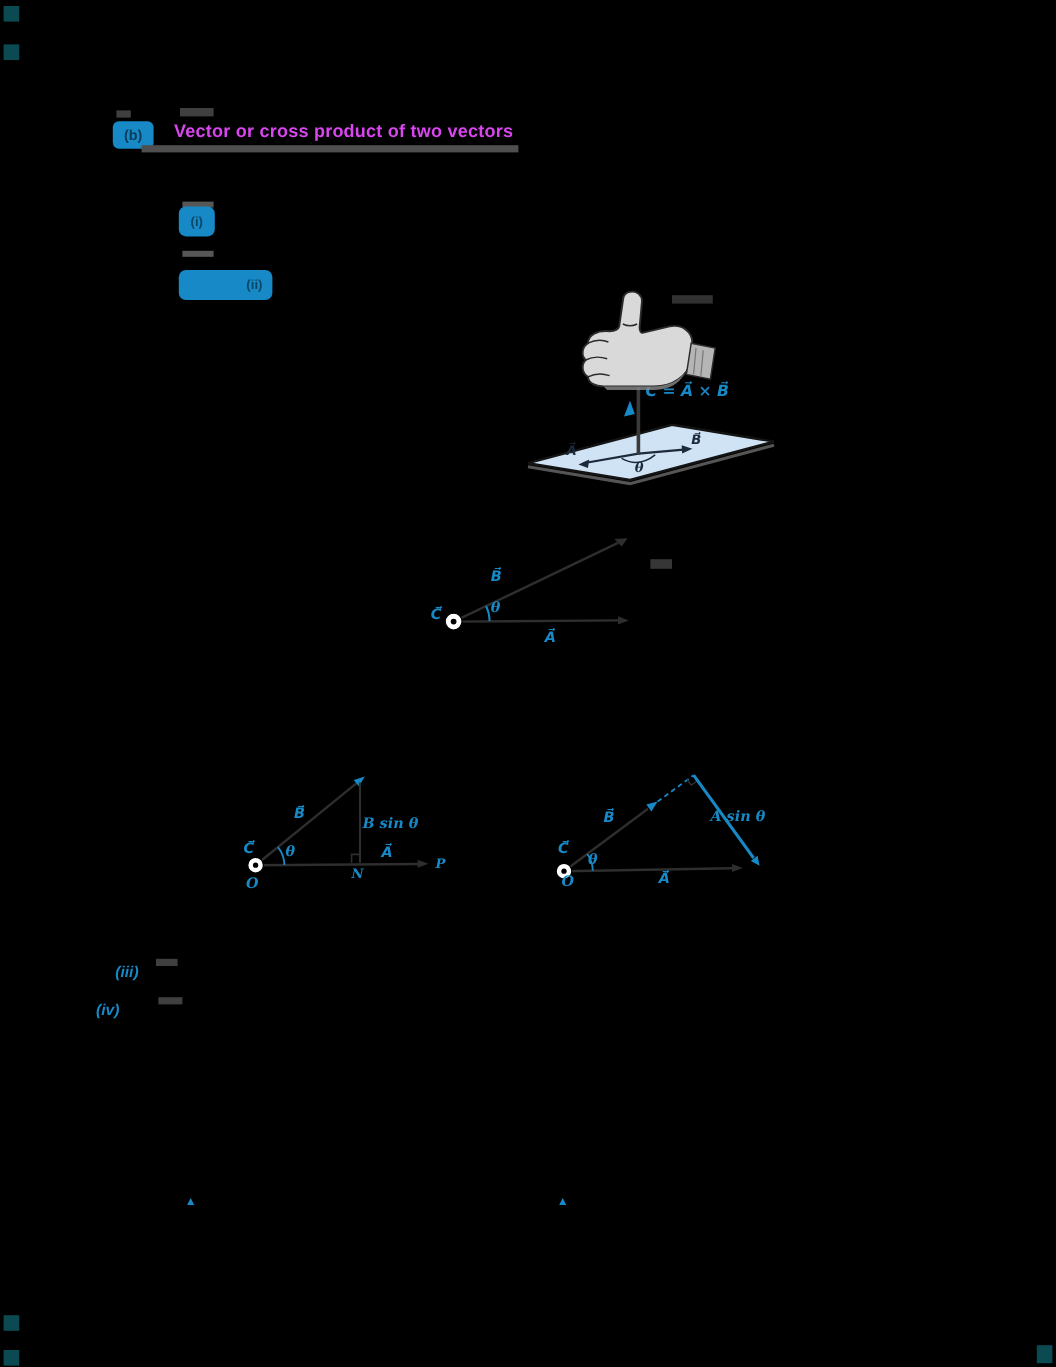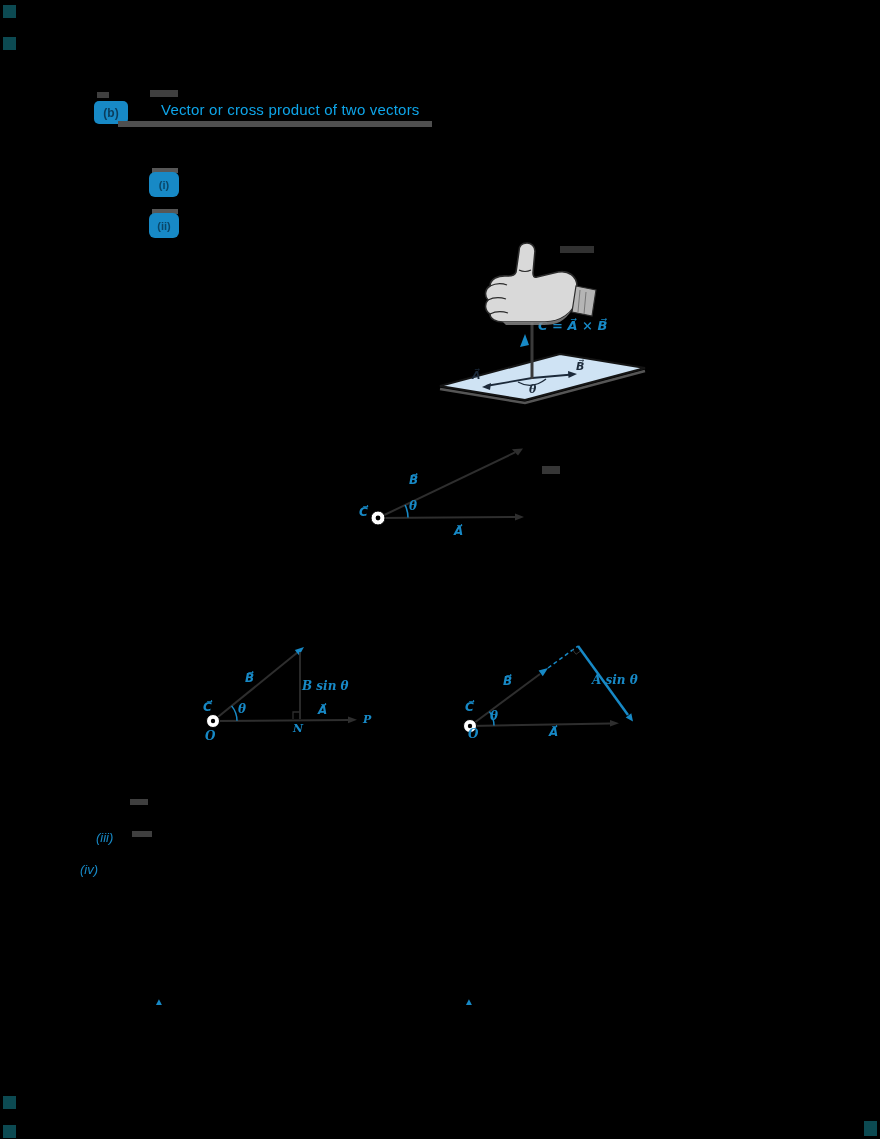--- a/index.html
+++ b/index.html
@@ -3,26 +3,26 @@
 <meta charset="utf-8">
 <style>
   html,body{margin:0;padding:0;background:#000;}
   .page{position:relative;width:880px;height:1139px;background:#000;overflow:hidden;
         font-family:"Liberation Sans",sans-serif;}
   .abs{position:absolute;}
   .corner{position:absolute;width:13px;height:13px;background:#0c4a52;}
   .smudge{position:absolute;background:#4a4a4a;opacity:.85;}
   .heading-badge{position:absolute;left:94px;top:101px;width:34px;height:23px;background:#1789c6;
      border-radius:5px;color:#0b3c5c;font-size:12px;font-weight:bold;display:flex;align-items:center;justify-content:center;}
-  .page-title{position:absolute;left:161px;top:101px;color:#0ea5e9;font-size:15px;font-weight:normal;letter-spacing:.2px;}
+  .page-title{position:absolute;left:145px;top:101px;color:#d946ef;font-size:15px;font-weight:bold;letter-spacing:.2px;}
   .title-underline{position:absolute;left:118px;top:121px;width:314px;height:6px;background:#4f4f4f;}
   .num-badge{position:absolute;width:30px;height:25px;background:#1789c6;border-radius:6px;
      color:#0a4668;font-size:11px;font-weight:bold;display:flex;align-items:center;justify-content:center;}
   .badge-cap{position:absolute;width:26px;height:5px;background:#575757;}
-  .margin-label{position:absolute;color:#1789c6;font-size:13px;font-weight:normal;font-style:italic;margin-top:28px;}
+  .margin-label{position:absolute;color:#1789c6;font-size:13px;font-weight:bold;font-style:italic;}
   .bullet-marker{position:absolute;color:#1789c6;font-size:10px;line-height:10px;}
   svg text{user-select:none;}
   .flab{font:italic bold 12px "DejaVu Serif","DejaVu Sans",serif;fill:#1789c6;}
   .flab-sm{font:italic bold 11px "DejaVu Serif","DejaVu Sans",serif;fill:#1789c6;}
   .fdark{font:italic bold 11px "DejaVu Serif","DejaVu Sans",serif;fill:#1c2a3a;}
   .fformula{font:italic bold 13px "DejaVu Serif","DejaVu Sans",serif;fill:#1789c6;}
 </style>
 </head>
 <body>
 
@@ -40,21 +40,21 @@
     <span>(b)</span>
   </div>
   <div class="page-title">Vector or cross product of two vectors</div>
   <div class="title-underline"></div>
 
   <div class="badge-cap" style="left:152px;top:168px;"></div>
   <div class="num-badge" style="left:149px;top:172px;">
     <span>(i)</span>
   </div>
   <div class="badge-cap" style="left:152px;top:209px;"></div>
-  <div class="num-badge" style="left:149px;top:213px;">
+  <div class="num-badge" style="left:149px;top:225px;padding-left:48px;">
     <span>(ii)</span>
   </div>
 
   <div class="smudge" style="left:560px;top:246px;width:34px;height:7px;background:#3a3a3a;"></div>
   <div class="smudge" style="left:542px;top:466px;width:18px;height:8px;background:#3f3f3f;"></div>
 
   <svg class="abs" style="left:430px;top:238px;" width="230" height="172" viewBox="0 0 230 172">
 
     <path d="M10,151 L95,165 L215,133" fill="none" stroke="#555" stroke-width="2.5"></path>
     <polygon points="10,148 130,116 215,130 95,162" fill="#cfe3f4" stroke="#141414" stroke-width="2"></polygon>

